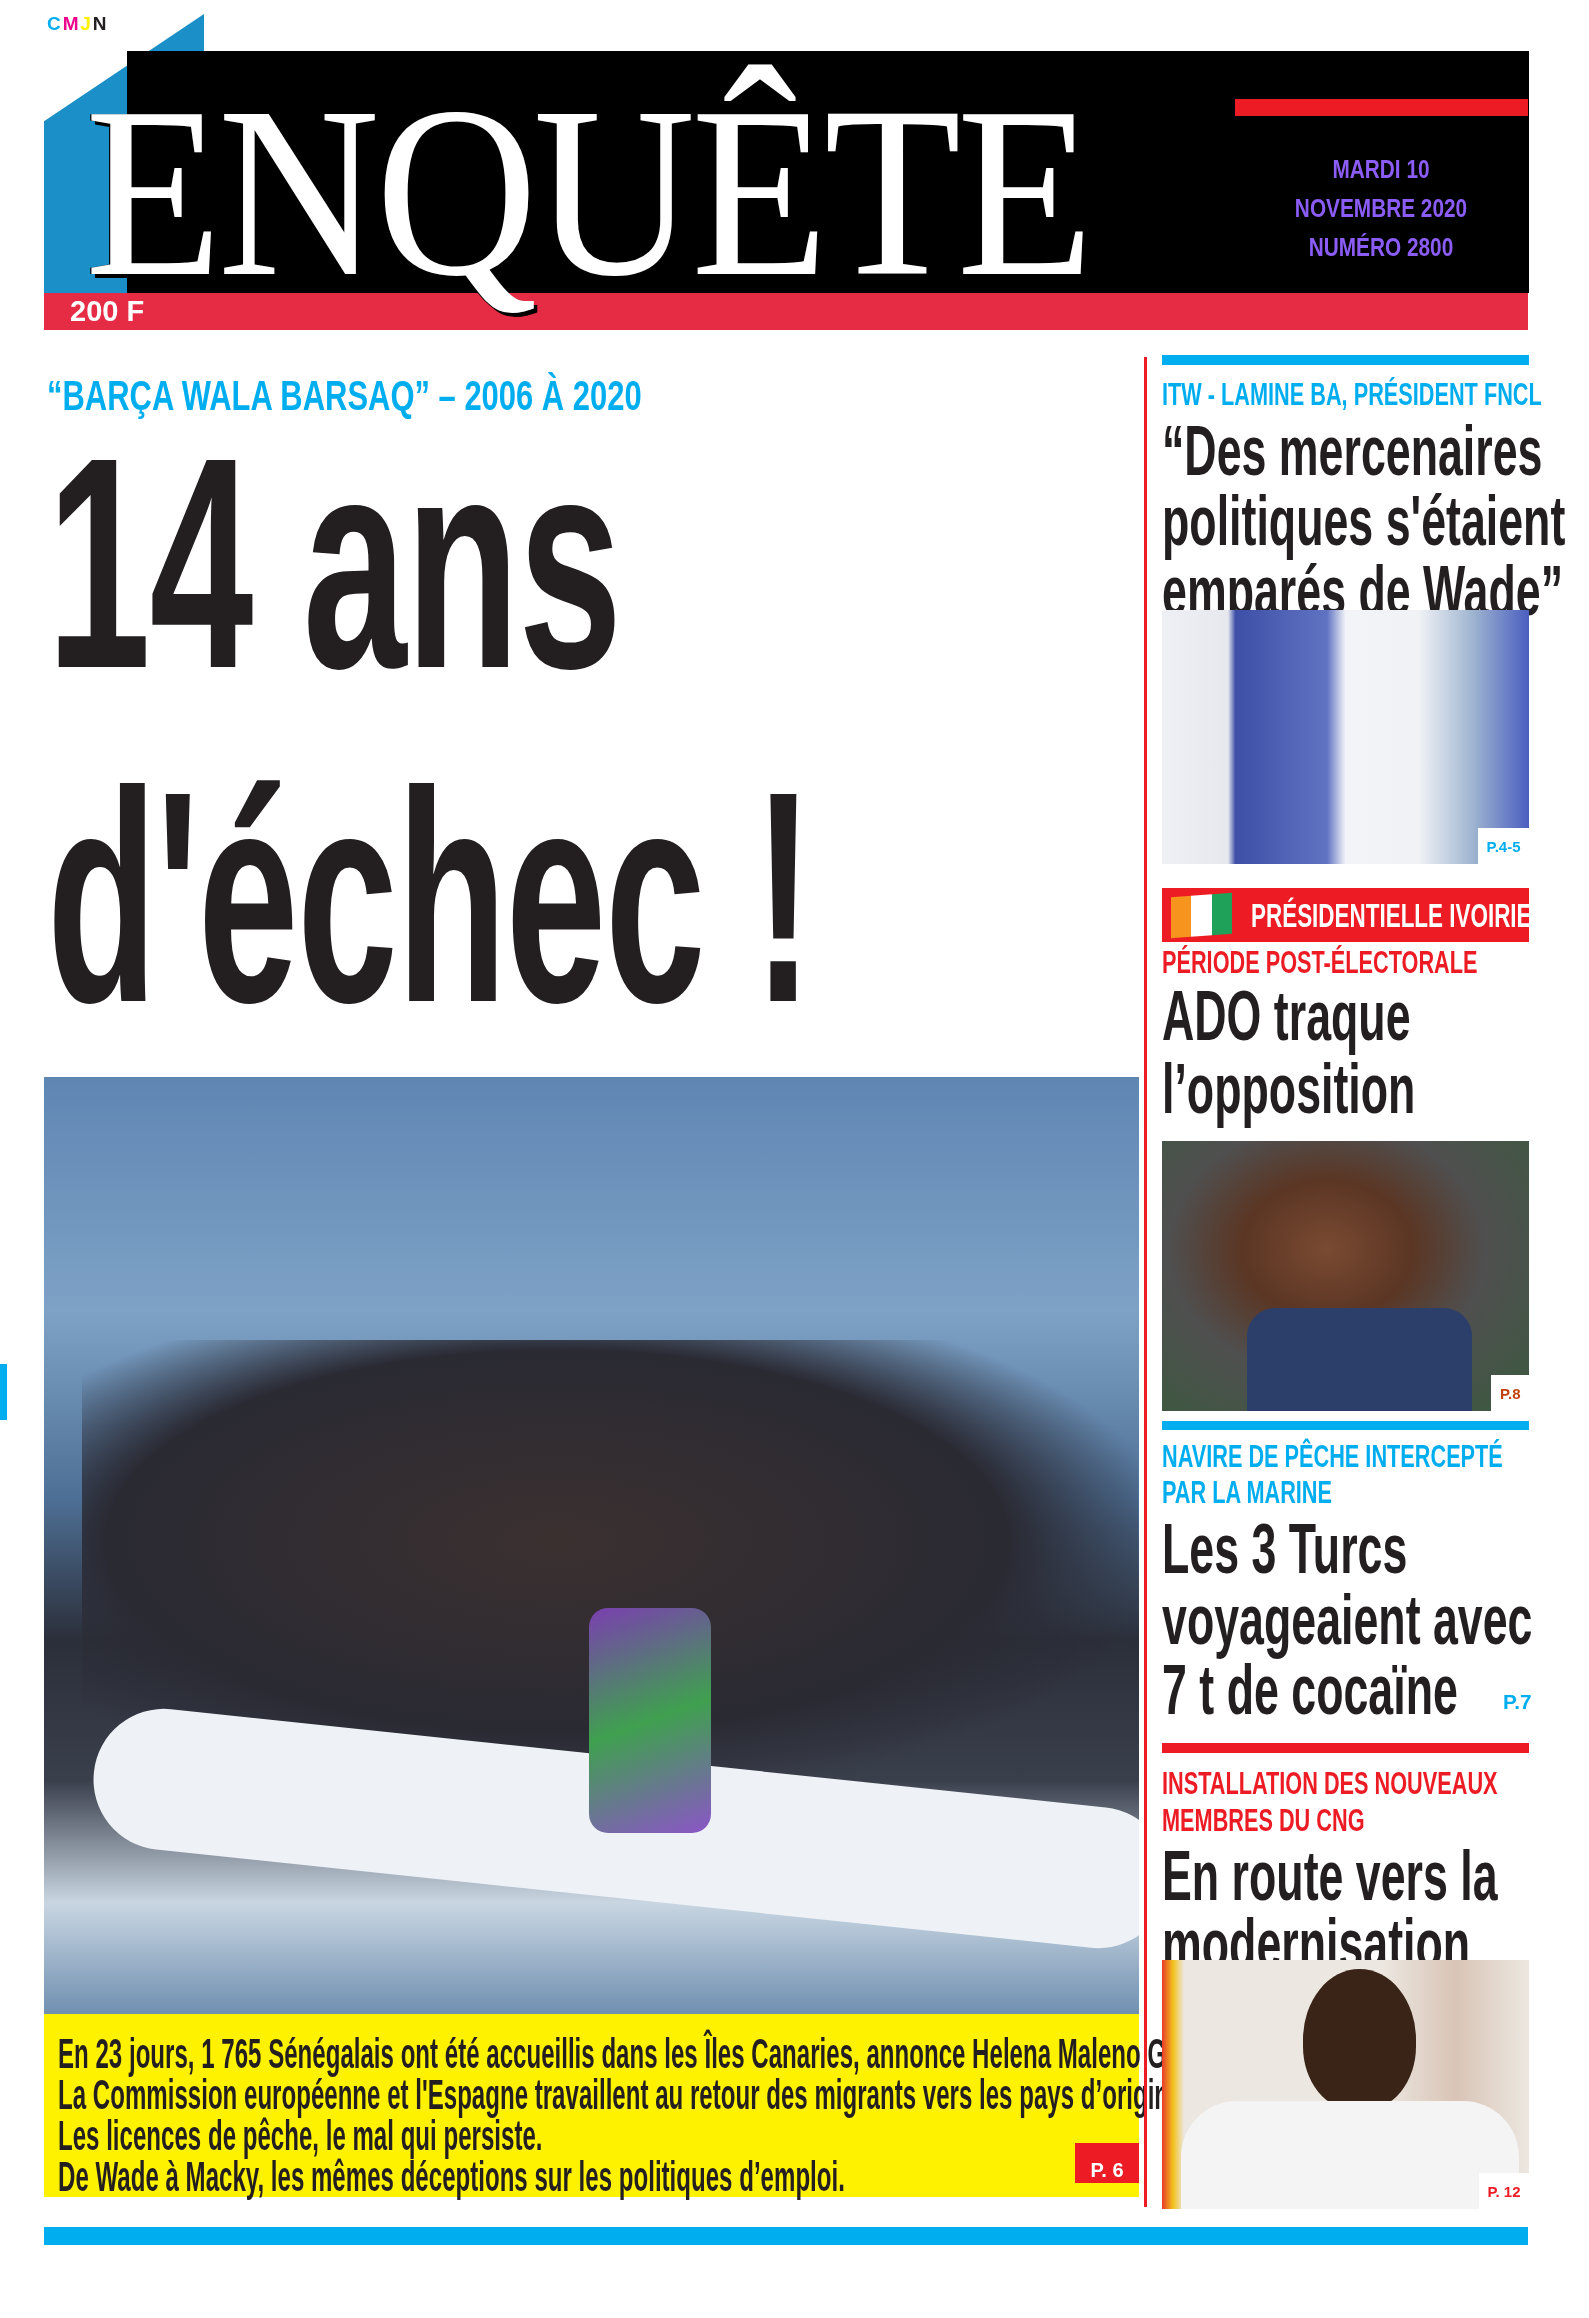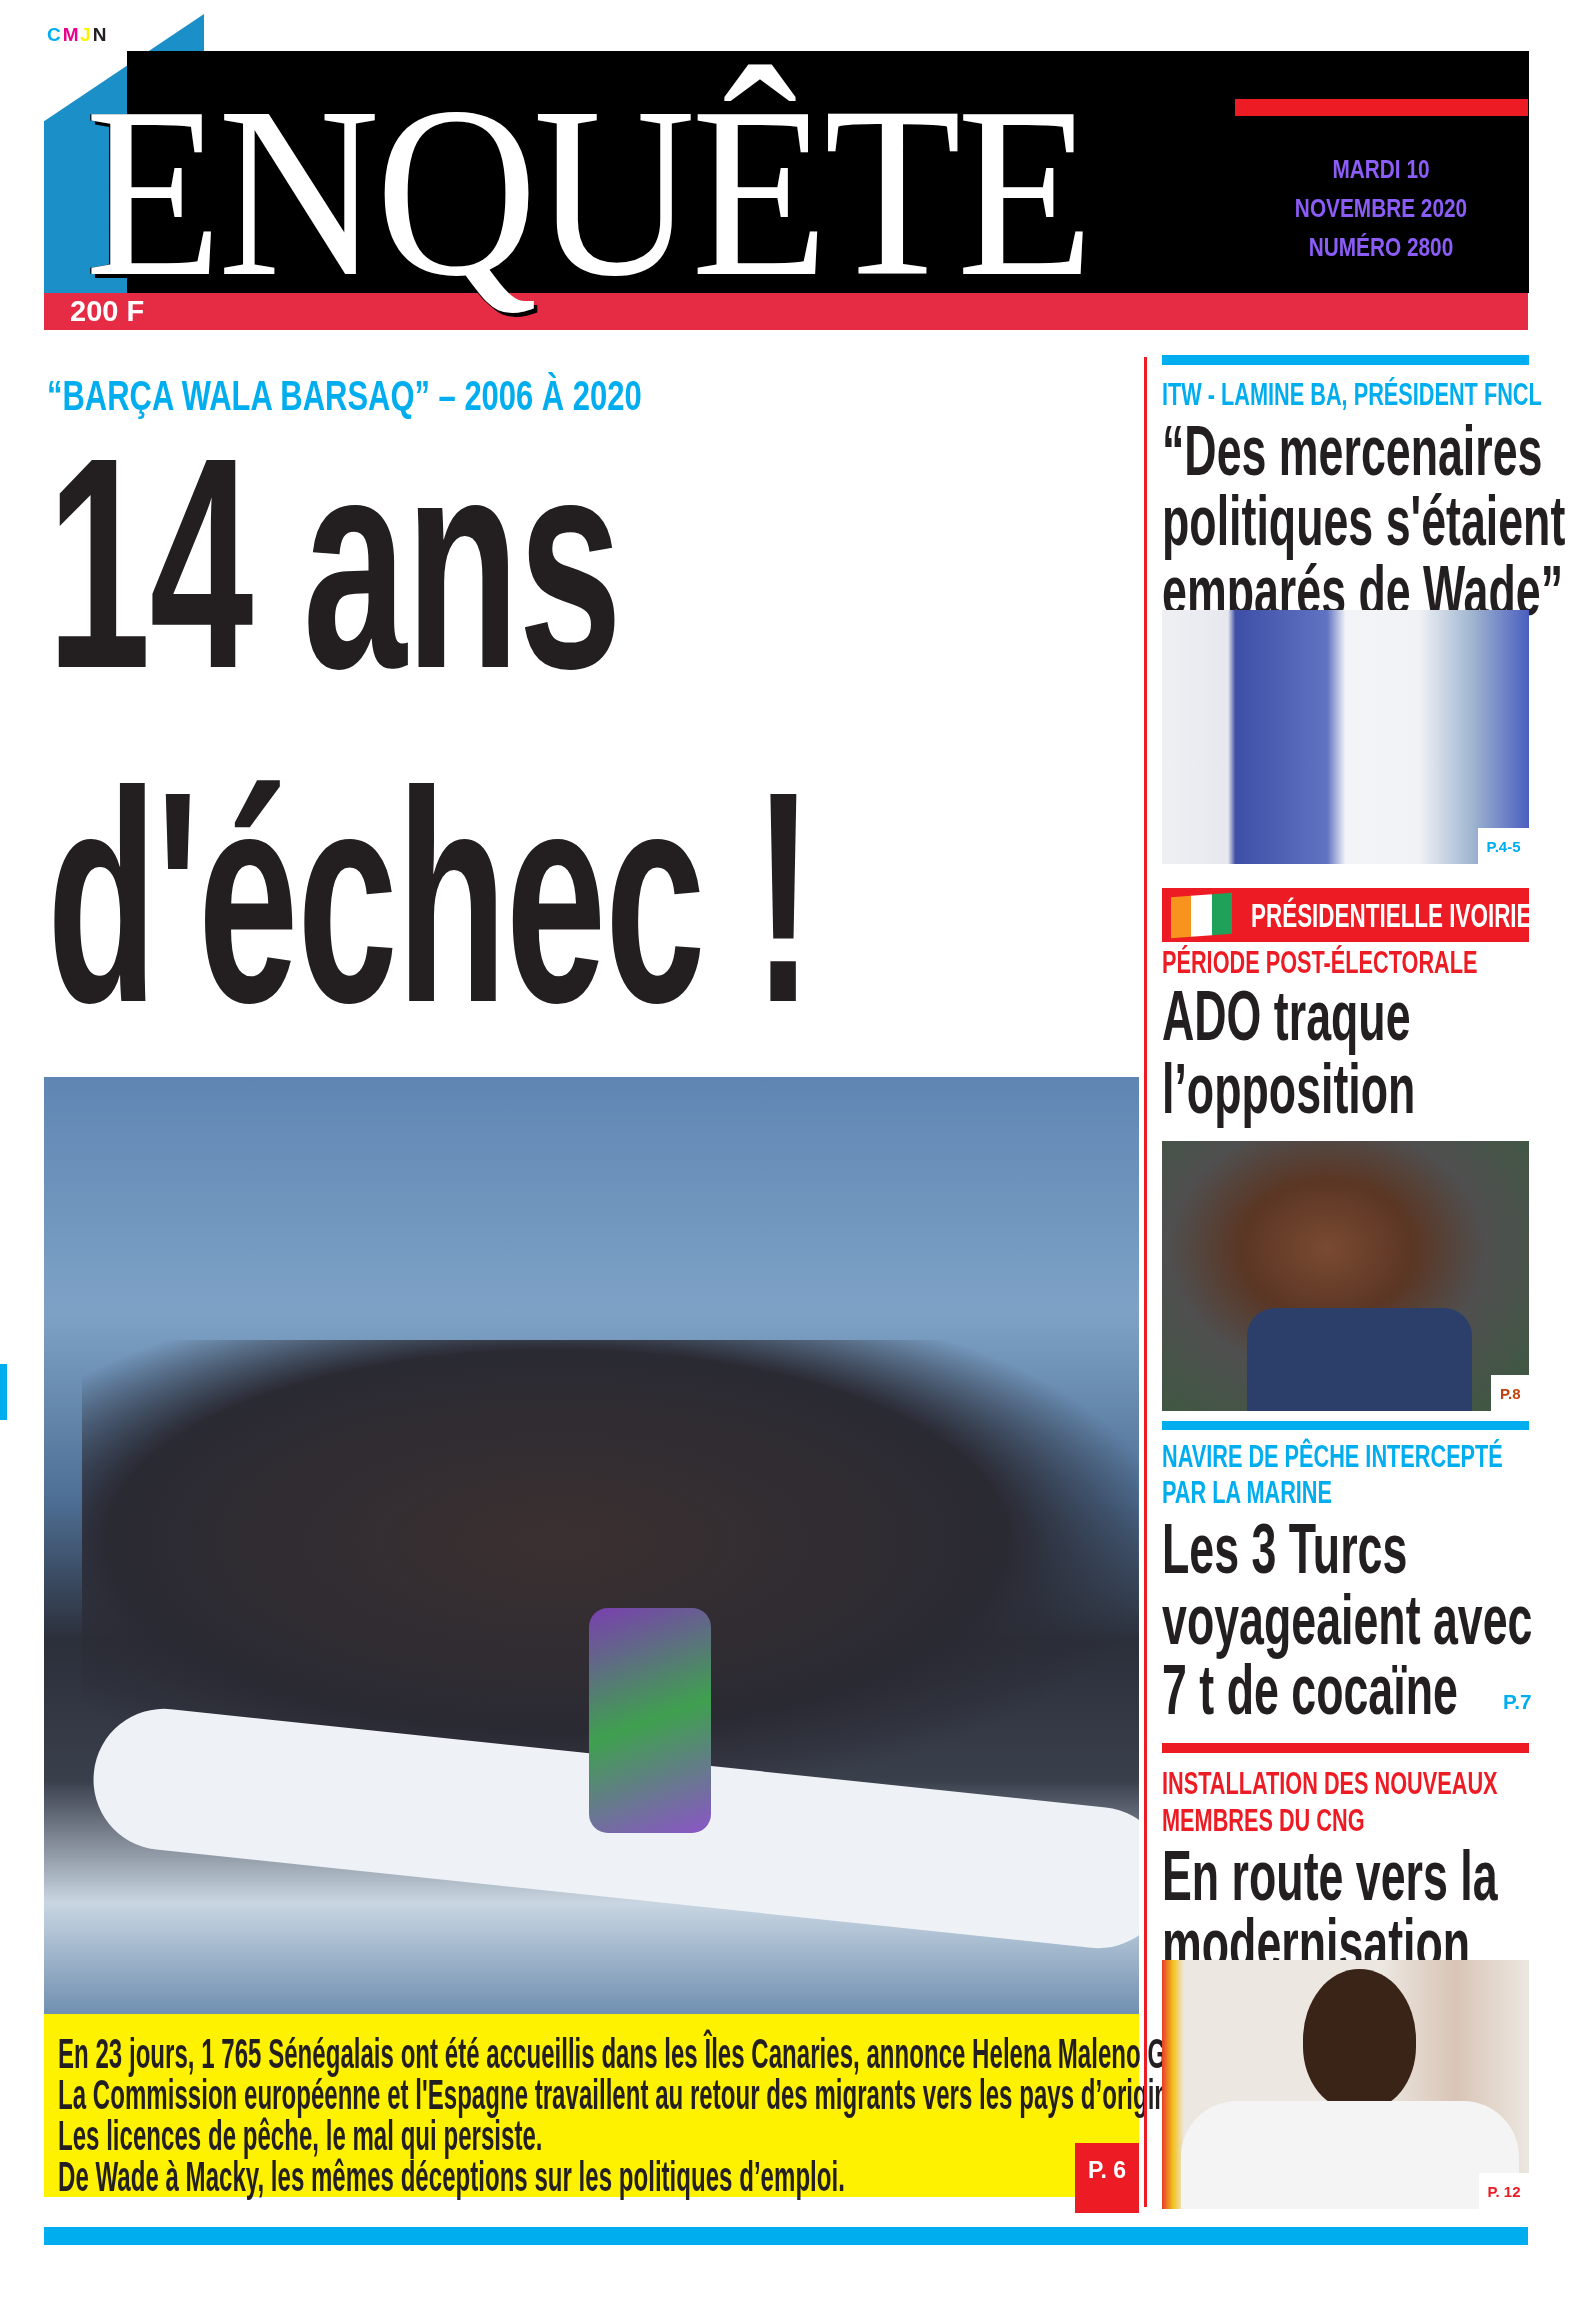--- a/index.html
+++ b/index.html
@@ -1,21 +1,21 @@
 <!DOCTYPE html>
 <html style="font-size:7.5px"><head>
 <meta charset="utf-8">
 <style>
   html, body { margin:0; padding:0; }
   body { width:1589px; height:2319px; background:#ffffff; position:relative; overflow:hidden;
          font-family:"Liberation Sans", sans-serif; }
   .abs { position:absolute; }
 
   
-  #cmjn { left:47px; top:24px; font-size:19px; font-weight:bold; letter-spacing:1.9px; }
+  #cmjn { left:47px; top:13px; font-size:19px; font-weight:bold; letter-spacing:1.9px; }
   #cmjn .c{color:#00aeef;} #cmjn .m{color:#ec008c;} #cmjn .j{color:#fff200;} #cmjn .n{color:#231f20;}
   #blue-block { left:44px; top:14px; width:160px; height:282px; background:#1b8fc7;
                 clip-path:polygon(0 38%, 100% 0, 100% 100%, 0 100%); }
   #black-band { left:127px; top:51px; width:1402px; height:242px; background:#000; }
   #red-band { left:44px; top:293px; width:1484px; height:37px; background:#e62c45; }
   #price { left:70px; top:295px; font-size:29px; color:#fff; font-weight:bold; }
   #logo { left:85px; top:70px; font-family:"Liberation Serif", serif; font-size:244px; color:#fff;
           letter-spacing:-4.7px; line-height:1; text-shadow:3.8px 3.8px 0 #000, -1.4px 0 0 #000; transform:scaleX(0.92); transform-origin:left top; }
   #red-accent { left:1235px; top:99px; width:293px; height:17px; background:#ed1c24; }
   #dateblock { left:1240px; top:150px; width:282px; text-align:center; color:#8b5cf6; font-weight:bold; font-size:26px; line-height:39px; }
@@ -27,21 +27,21 @@
 
   #main-photo { left:44px; top:1077px; width:1095px; height:938px; overflow:hidden;
                 background:linear-gradient(180deg,#5f86b3 0%,#7ea2c6 25%,#4e6f95 45%,#2b2f3a 60%,#3a3f4c 75%,#c9d6e2 88%,#6f8fb0 100%); }
   #main-photo .boat { position:absolute; left:47px; top:681px; width:1080px; height:141px; background:#eef2f6; border-radius:70px; transform:rotate(6deg); }
   #main-photo .crowd { position:absolute; left:38px; top:263px; width:1056px; height:446px; background:radial-gradient(ellipse at 45% 45%, #3b3030 0%, #2a2a33 55%, rgba(40,40,50,0) 75%); }
   #main-photo .jacket { position:absolute; left:545px; top:531px; width:122px; height:225px; background:linear-gradient(160deg,#7a3fb0,#3fa04f 50%,#8b55c7); border-radius:19px; }
 
   #caption-box { left:44px; top:2014px; width:1095px; height:183px; background:#fff200; }
   #caption-box .lines { position:absolute; left:14px; top:19px; }
   #caption-box .line { font-size:43px; font-weight:bold; color:#231f20; line-height:41px; transform:scaleX(0.56); transform-origin:left top; white-space:nowrap; height:41px; }
-  #page-tag-main { left:1075px; top:2143px; width:64px; height:70px; background:#ed1c24; color:#fff; font-size:23px; font-weight:bold; text-align:center; line-height:54px; }
+  #page-tag-main { left:1075px; top:2143px; width:64px; height:40px; background:#ed1c24; color:#fff; font-size:20px; font-weight:bold; text-align:center; line-height:54px; }
 
   
   #col-divider { left:1144px; top:357px; width:2.8px; height:1850px; background:#ed1c24; }
 
   
   .rbar { position:absolute; left:1162px; width:367px; height:10.3px; }
   .rkicker { position:absolute; left:1162px; font-size:31px; font-weight:bold; transform:scaleX(0.7); transform-origin:left top; white-space:nowrap; line-height:37px; }
   .rhead { position:absolute; left:1162px; font-size:71px; font-weight:bold; color:#231f20; transform:scaleX(0.63); transform-origin:left top; white-space:nowrap; line-height:70px; }
   .rphoto { position:absolute; left:1162px; width:367px; overflow:hidden; }
   .ptag { position:absolute; right:0; bottom:0; background:#fff; font-weight:bold; font-size:15px; padding:9.4px 8.5px; transform-origin:right bottom; }

